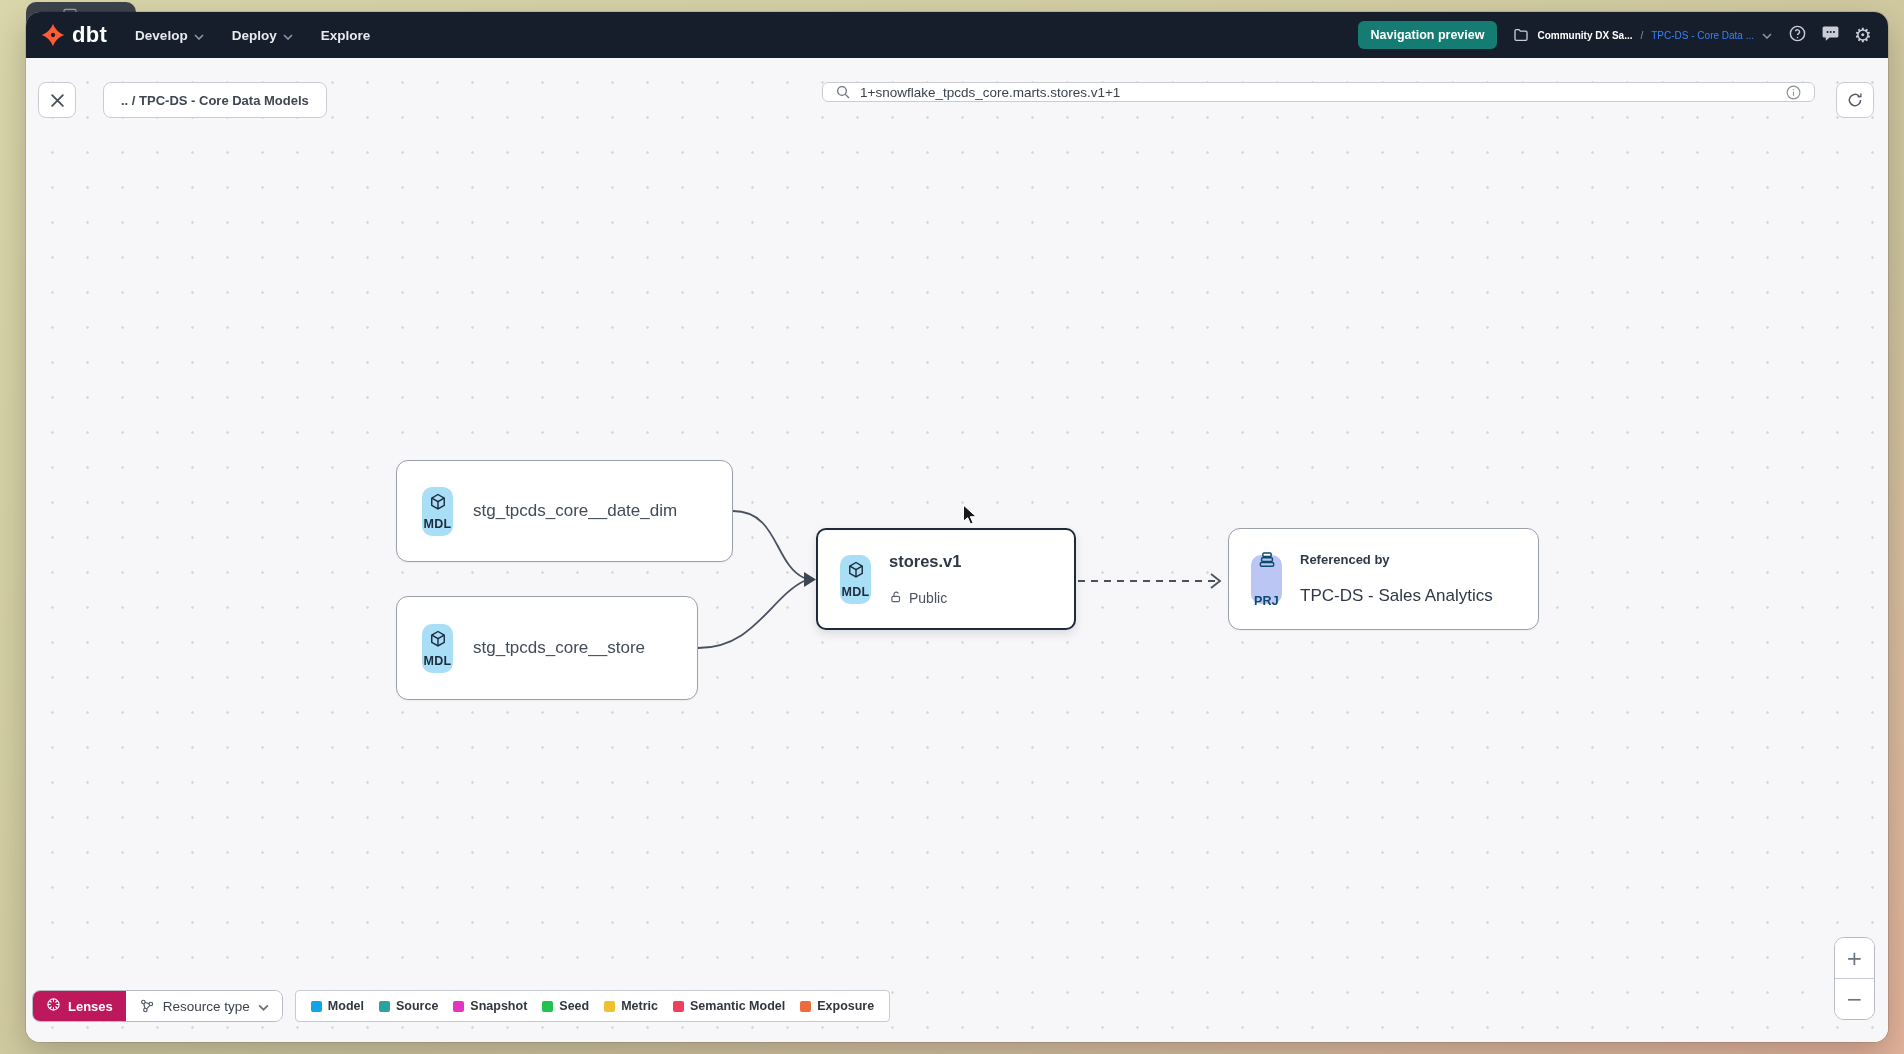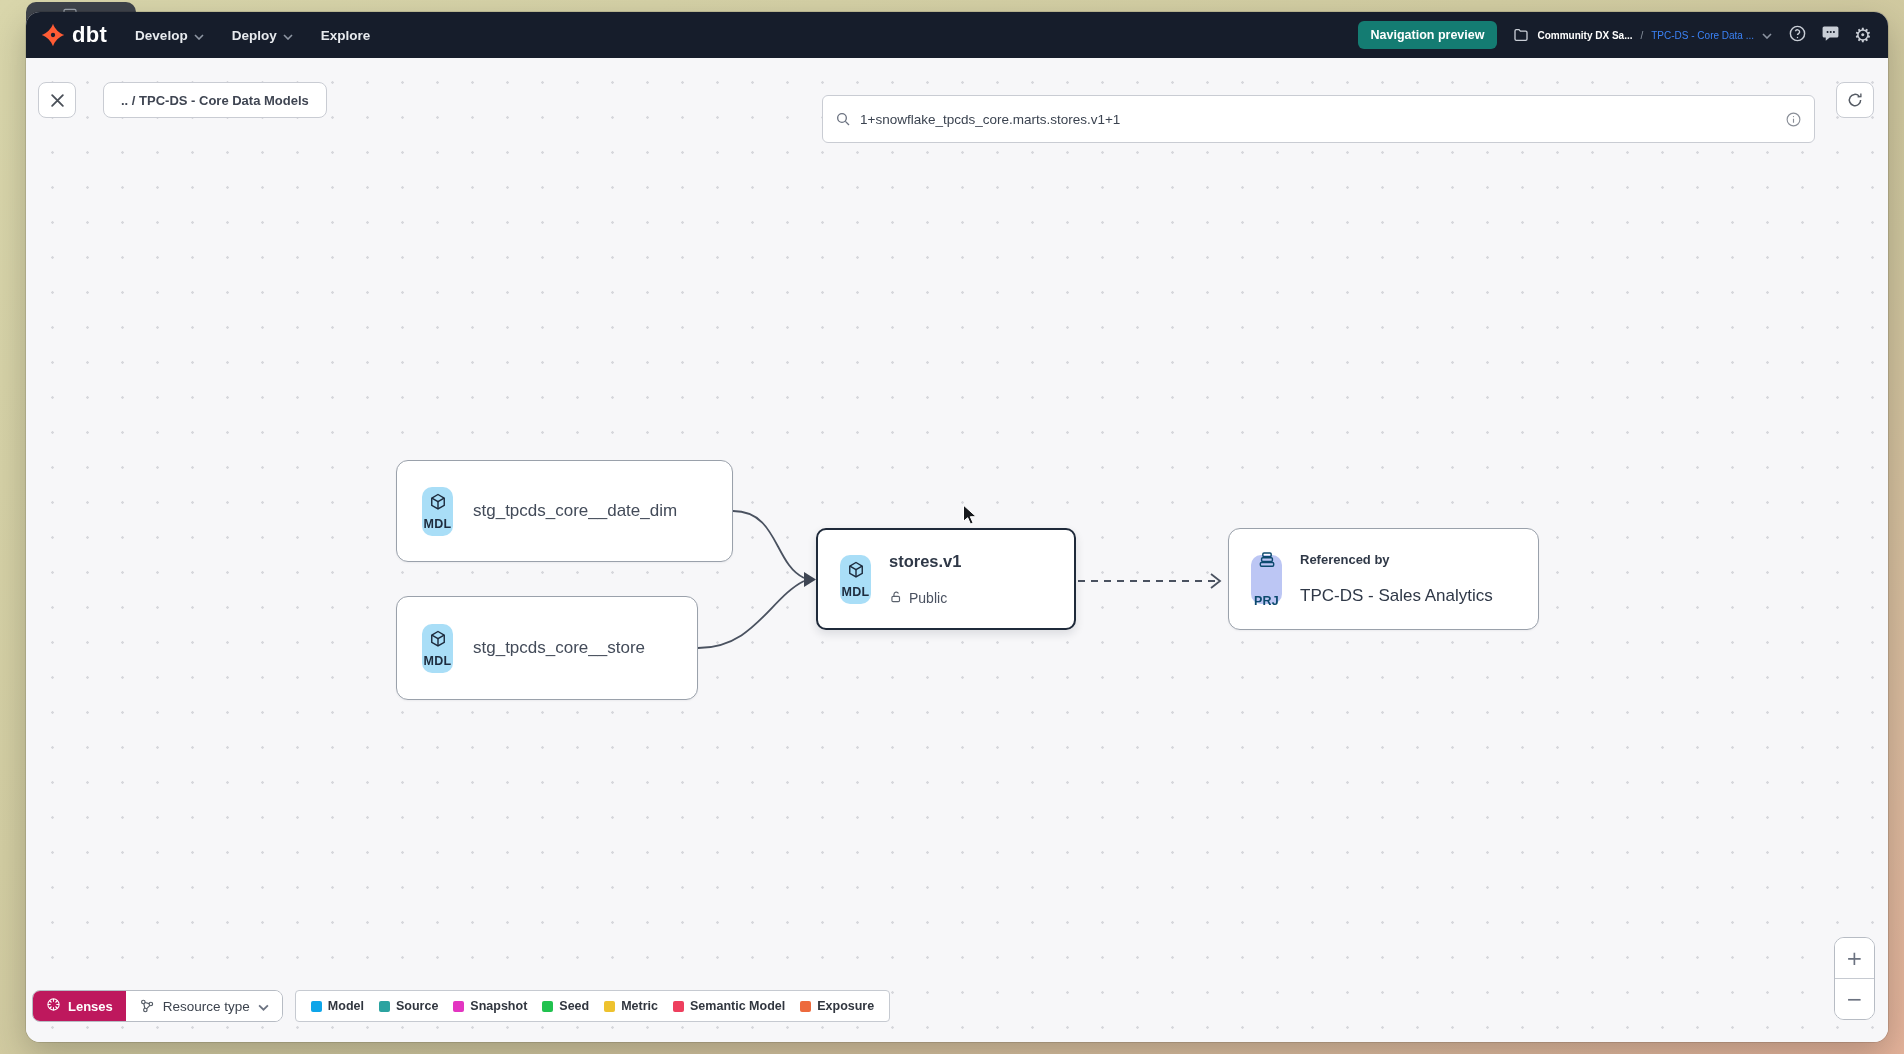--- a/index.html
+++ b/index.html
@@ -37,22 +37,22 @@
   .canvas { position:absolute; left:0; right:0; top:46px; bottom:0;
     background-color:#f7f7f9;
     background-image:radial-gradient(circle,#d7d8dd 1.1px, transparent 1.5px);
     background-size:35px 35px; background-position:9px 7px; }
 
   
   .tool { position:absolute; background:#fff; border:1px solid #c9ccd3; border-radius:8px; }
   .btn-close { left:12px; top:70px; width:38px; height:36px; display:flex; align-items:center; justify-content:center; color:#4a5058; cursor:pointer; }
   .chip { left:77px; top:70px; height:36px; display:flex; align-items:center; padding:0 17px;
     font-size:13px; color:#3f4552; font-weight:600; cursor:pointer; }
-  .searchbar { left:796px; top:70px; width:993px; height:48px; border-radius:6px;
-    display:flex; align-items:center; padding:0 12px; gap:9px; color:#6b7280;margin-top:13px; }
+  .searchbar { left:796px; top:70px; width:993px; height:20px; border-radius:6px;
+    display:flex; align-items:center; padding:0 12px; gap:9px; color:#6b7280; }
   .searchbar input { flex:1; border:none; outline:none; font-size:13.5px; color:#3b4350;
     font-family:"Liberation Sans","DejaVu Sans",sans-serif; background:transparent; }
   .info-ic { color:#8a8f98; cursor:pointer; display:flex; }
   .btn-refresh { left:1810px; top:70px; width:38px; height:36px; display:flex; align-items:center; justify-content:center; color:#555b64; cursor:pointer; }
 
   
   .node { position:absolute; background:#fff; border:1px solid #9aa1ab; border-radius:12px;
     display:flex; align-items:center; padding-left:25px; gap:20px; cursor:pointer;
     box-shadow:0 1px 2px rgba(20,28,40,.05); }
   .node.selected { border:2.5px solid #1f2a3a; border-radius:10px;

